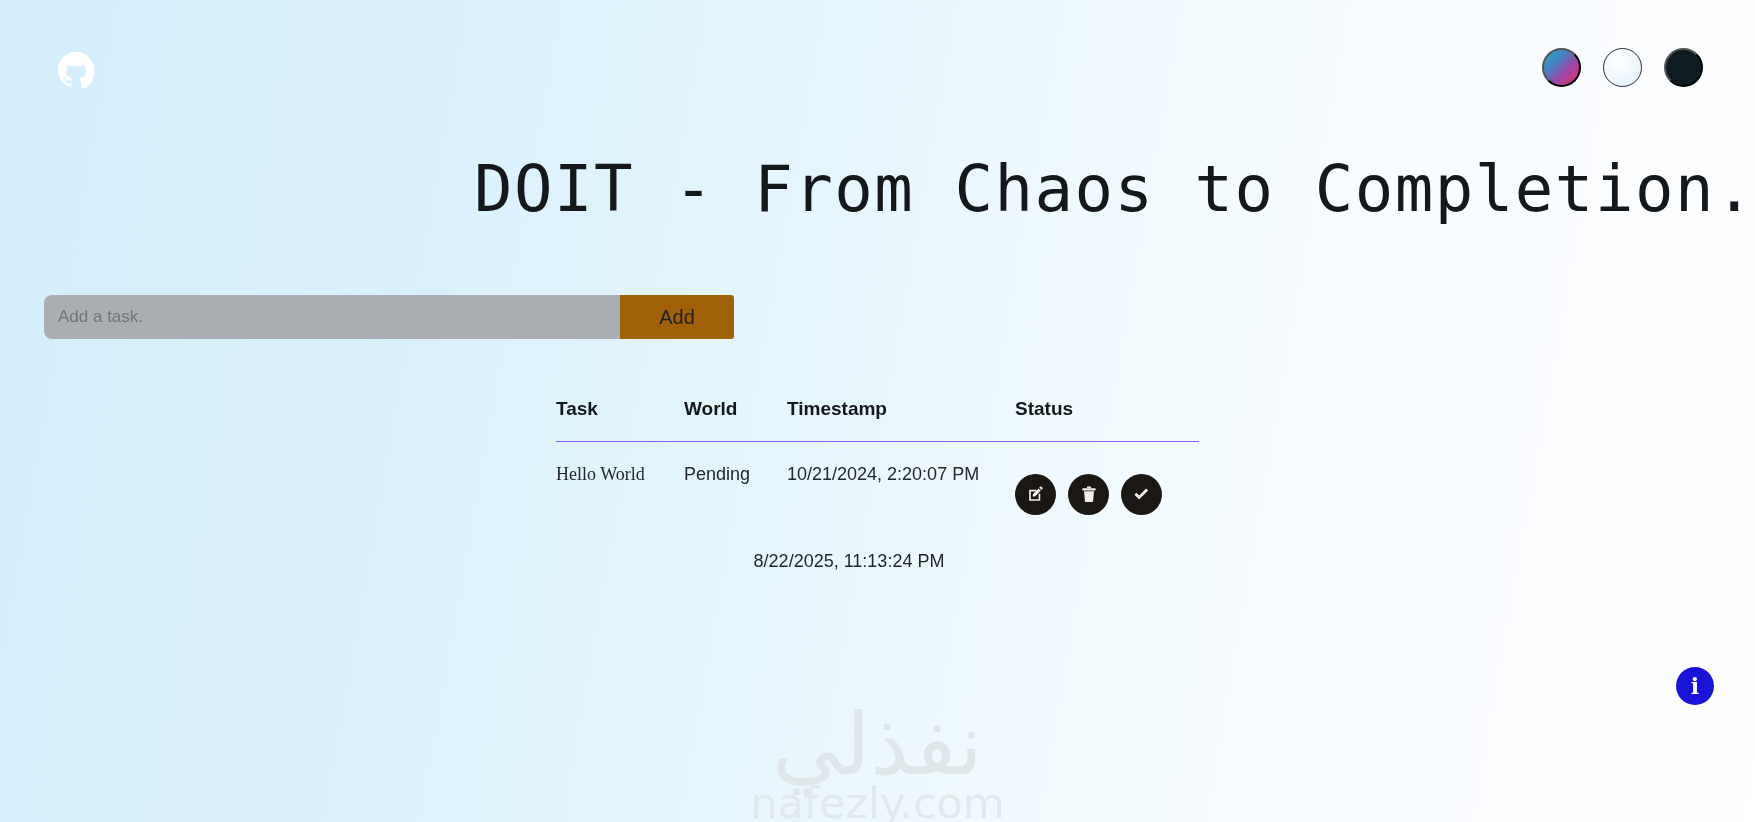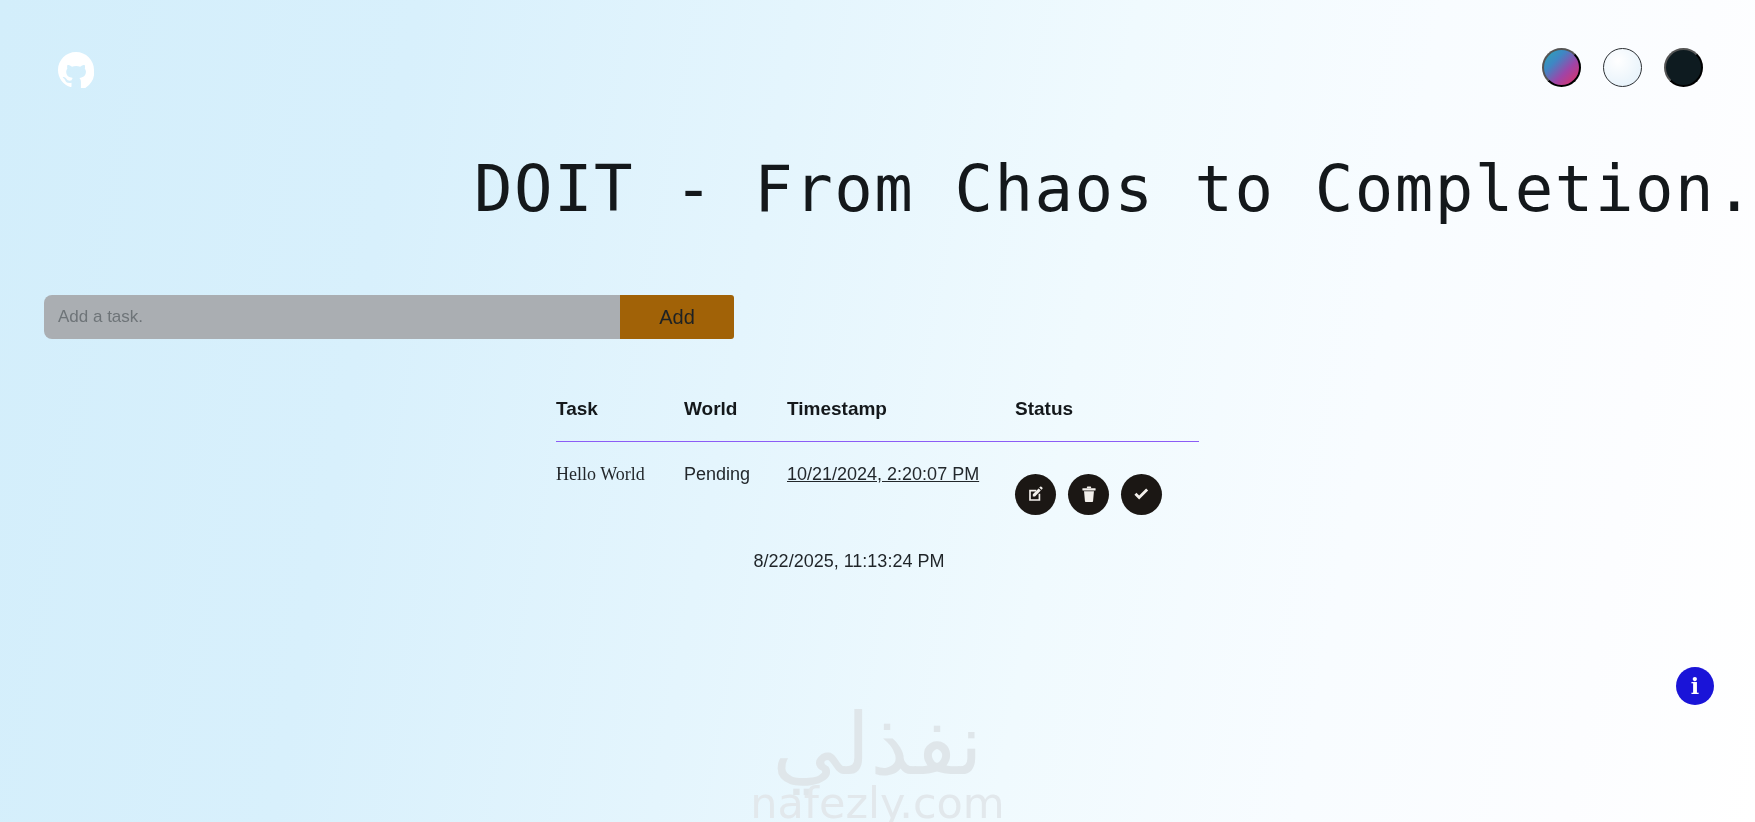--- a/index.html
+++ b/index.html
@@ -180,21 +180,21 @@
   }
 
   col.c-task    { width: 128px; }
   col.c-status  { width: 103px; }
   col.c-time    { width: 228px; }
   col.c-actions { width: 184px; }
 
   th.h-task    { padding-left: 16px; }
   td.d-task    { padding-left: 16px; font-family: Liberation Serif, serif; }
 
-  .ts-cell { line-height: 1.18; text-decoration: underline; }
+  .ts-cell { line-height: 1.18; }
 
   .actions {
     display: flex;
     gap: 12px;
     align-items: center;
     padding-top: 10px;
   }
 
   .icon-btn {
     width: 41px;

